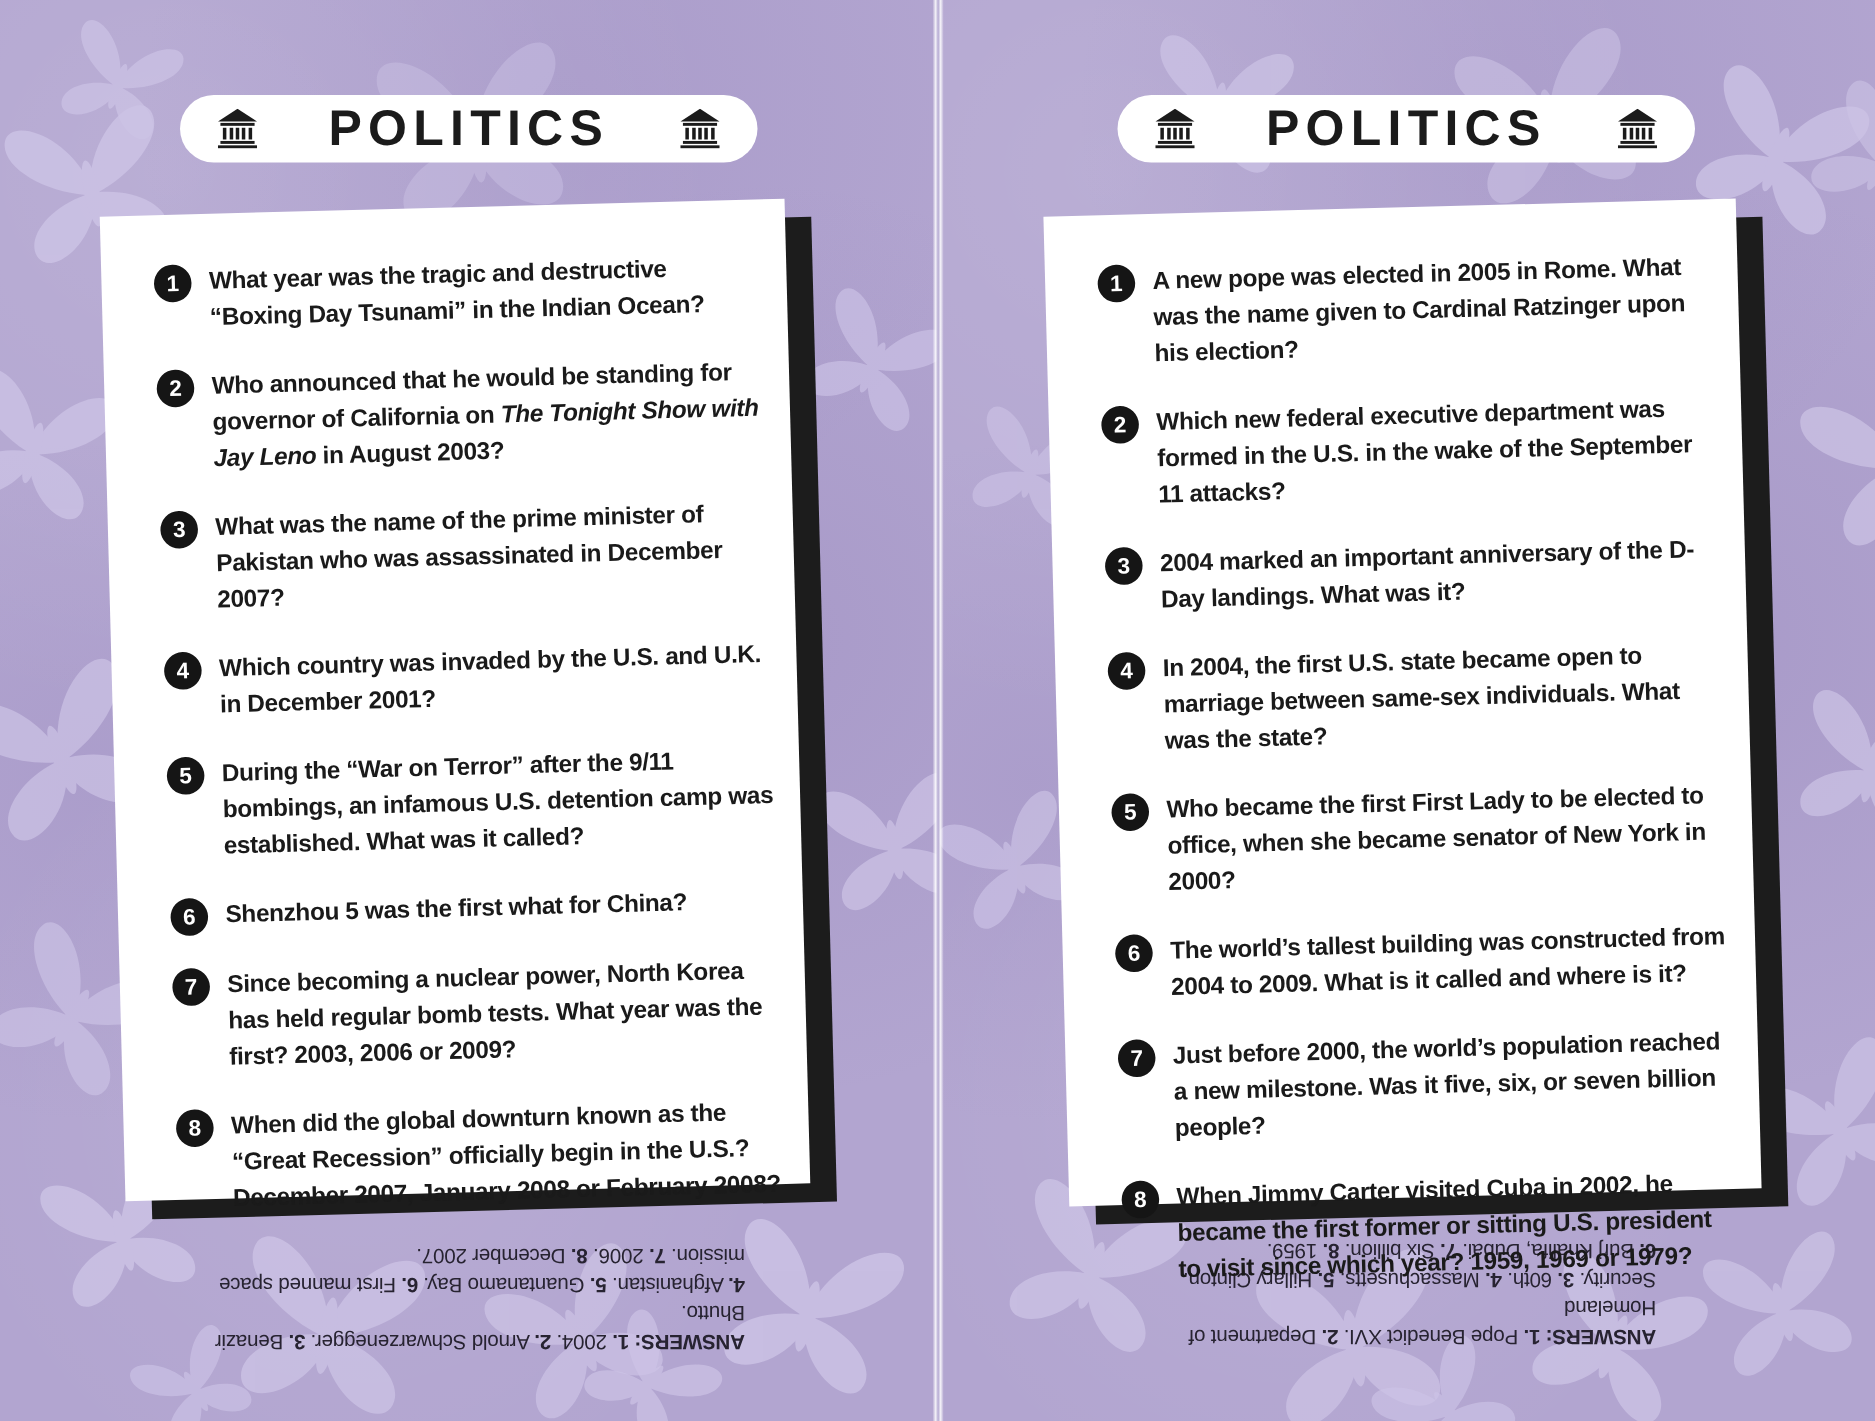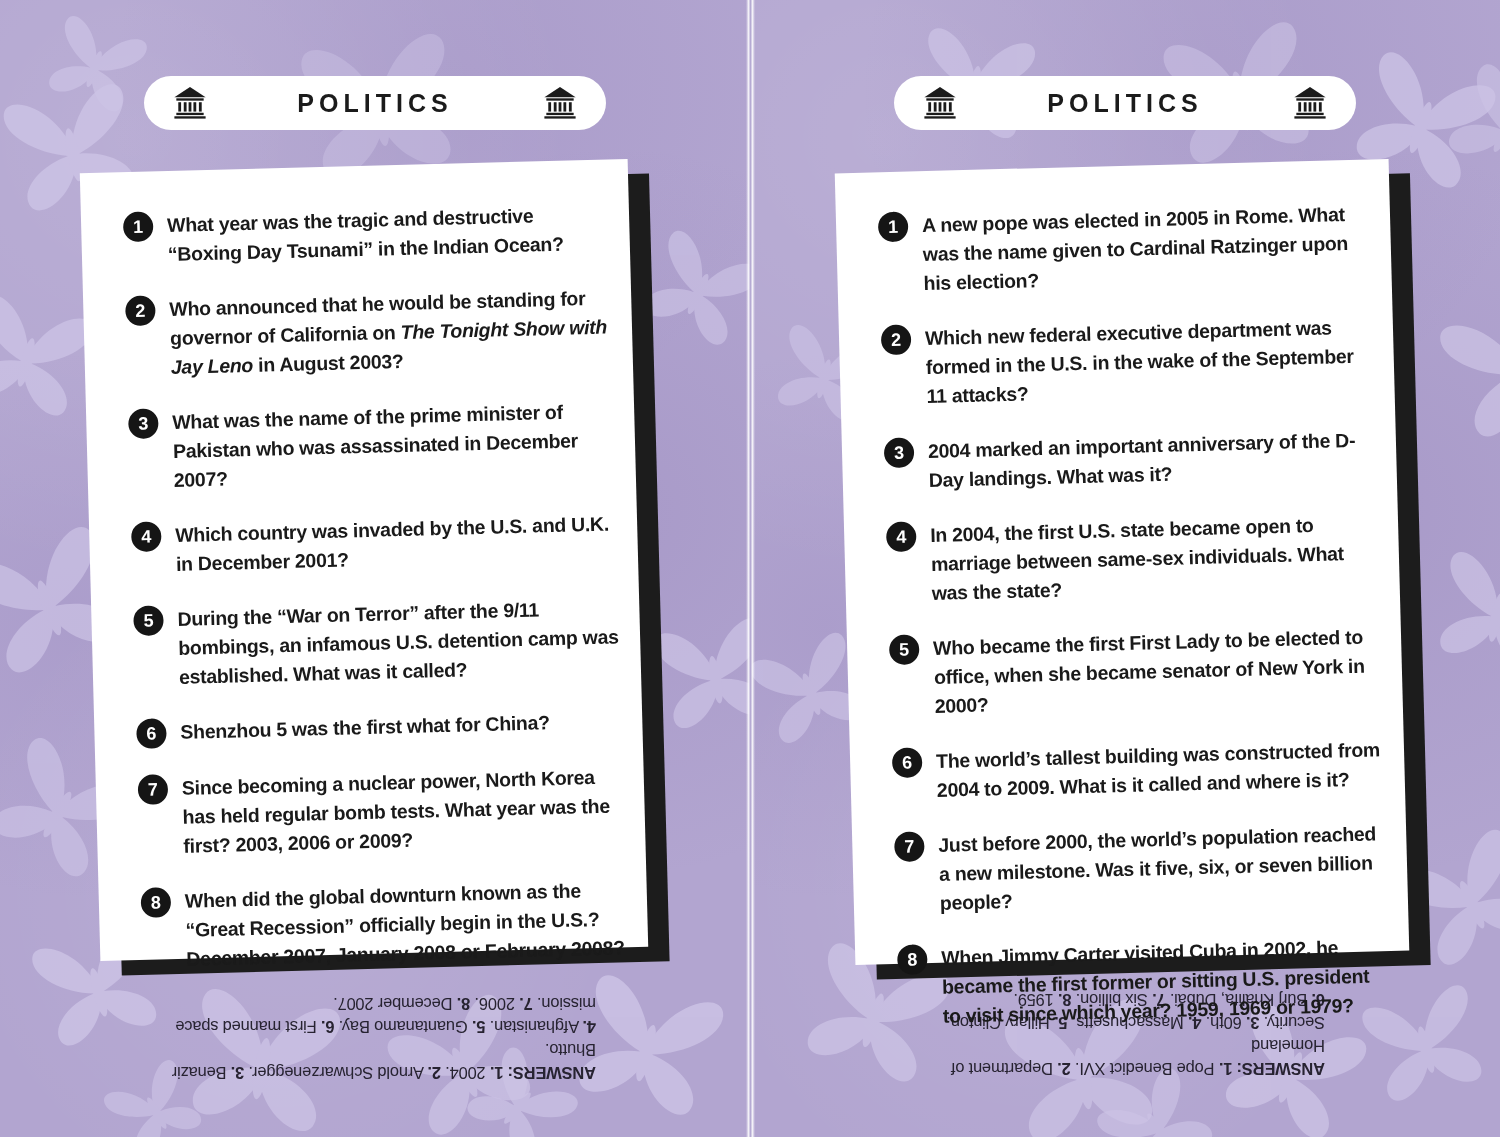--- a/index.html
+++ b/index.html
@@ -28,21 +28,21 @@
                #b5aad3 50%, rgba(255,255,255,0.85) 72%, rgba(255,255,255,0) 100%);
   }
   
   .pill{
     position:absolute;top:76px;left:50%;transform:translateX(-50%);
     width:462px;height:54px;background:#ffffff;border-radius:28px;
     display:flex;align-items:center;justify-content:space-between;
     padding:0 28px;box-sizing:border-box;z-index:3;
   }
   .pill .title{
-    font-size:25px;font-weight:bold;letter-spacing:5px;color:#1b1b1b;
+    font-size:40px;font-weight:bold;letter-spacing:5px;color:#1b1b1b;
     transform:scaleY(1.0);white-space:nowrap;
   }
   .bank{width:36px;height:32px;flex:0 0 auto;}
   
   .card{
     position:absolute;background:#ffffff;z-index:2;
     box-shadow:21px 15px 0 0 #1c1c1c;
     transform:rotate(-1.5deg);
   }
   .page-left .card{left:90px;top:166px;width:548px;height:788px;}

